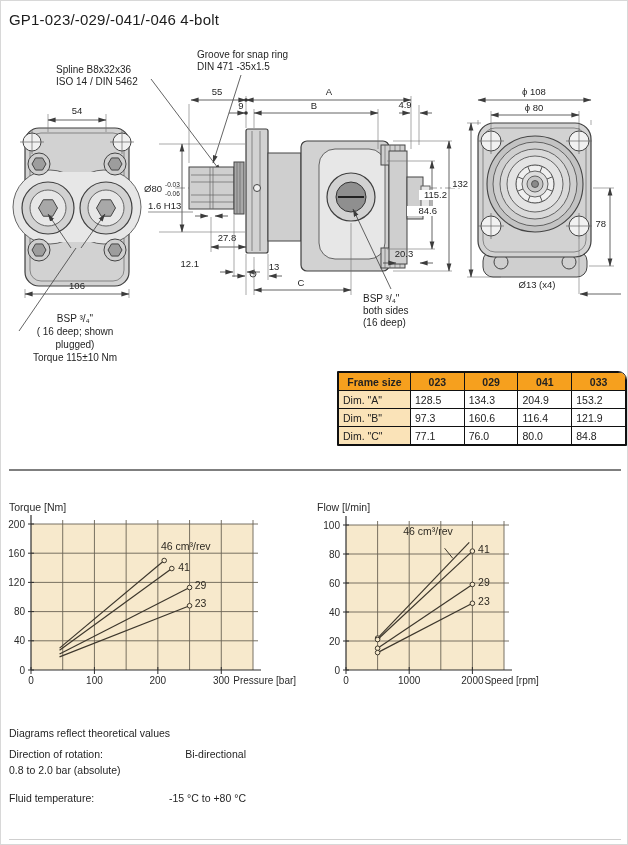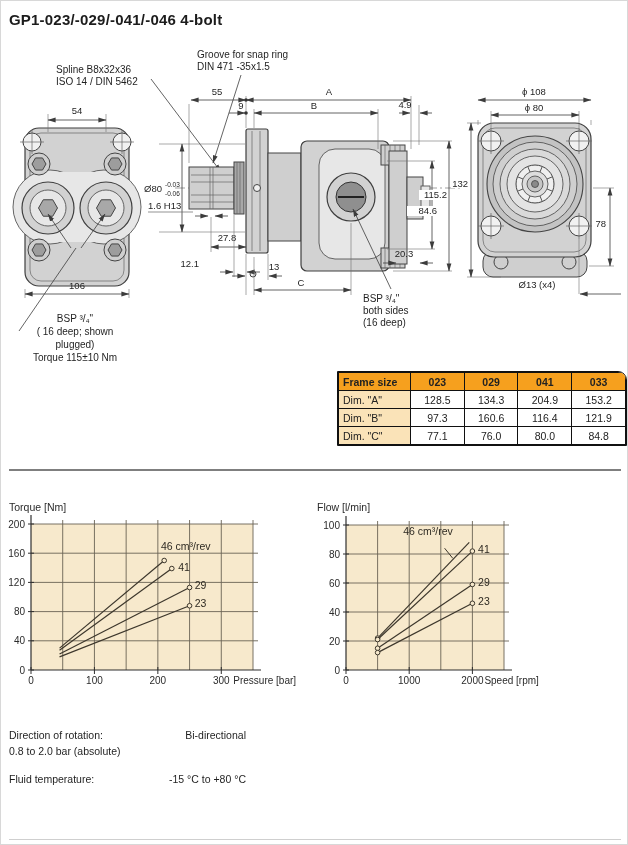--- a/index.html
+++ b/index.html
@@ -1,42 +1,42 @@
 <!DOCTYPE html>
 <html><head>
 <meta charset="utf-8">
 <style>
   html,body{margin:0;padding:0;background:#fff;}
   .page{position:relative;width:628px;height:845px;background:#ffffff;
         font-family:"Liberation Sans",sans-serif;color:#222;overflow:hidden;
         border:1px solid #d8d8d8;box-sizing:border-box;}
-  .page-title{position:absolute;left:8px;top:10px;font-size:15px;font-weight:bold;
+  .page-title{position:absolute;left:8px;top:10px;font-size:15px;font-weight:normal;
               color:#1c1c1c;letter-spacing:0.2px;}
   #drawing{position:absolute;left:0;top:0;}
   svg text{font-family:"Liberation Sans",sans-serif;fill:#1f1f1f;}
   .dtx{font-size:9.5px;}
   .note{font-size:10px;}
   .tol{font-size:6.5px;}
   .dim{stroke:#3c3c3c;stroke-width:0.8;fill:none;}
   .ext{stroke:#6e6e6e;stroke-width:0.6;fill:none;}
   .cl{stroke:#7a7a7a;stroke-width:0.7;fill:none;stroke-dasharray:10 3 2 3;}
   .oA{stroke:#3f3f3f;stroke-width:1.2;fill:#d2d2d2;}
   .oB{stroke:#555;stroke-width:0.9;fill:#e7e7e7;}
   .oC{stroke:#444;stroke-width:1;fill:#cfcfcf;}
   .oD{stroke:#444;stroke-width:1;fill:#f1f1f1;}
   .thin{stroke:#666;stroke-width:0.7;fill:none;}
   
   .tbl-wrap{position:absolute;left:336px;top:370px;border:1.5px solid #111;
             border-top-right-radius:9px;overflow:hidden;}
   table.spec{border-collapse:collapse;font-size:10.5px;}
   table.spec td,table.spec th{border:1px solid #111;padding:1px 4px;height:15px;}
   table.spec th{background:#f6a01e;font-weight:bold;text-align:center;width:50px;}
-  table.spec th.lab{width:72px;text-align:left;}
+  table.spec th.lab{width:72px;text-align:center;}
   table.spec td.lab{background:#fae3b8;text-align:left;width:72px;}
-  table.spec td.val{background:#fff;text-align:center;width:50px;}
+  table.spec td.val{background:#fff;text-align:left;width:50px;}
   
   .divider{position:absolute;left:8px;width:612px;height:2px;background:#7f7f7f;top:468px;}
   .divider2{position:absolute;left:8px;width:612px;height:1px;background:#cfcfcf;top:838px;}
   
   .chart{position:absolute;top:496px;}
   #chart1{left:2px;} #chart2{left:310px;}
   .tick{font-size:10px;fill:#2b2b2b;}
   .ctitle{font-size:10.5px;fill:#2b2b2b;}
   .slabel{font-size:10.5px;fill:#2e2a22;}
   
@@ -447,20 +447,21 @@
       <circle cx="66.6" cy="151.25" r="2.3" fill="#f7e9cc" stroke="#3d372c" stroke-width="1"></circle>
       <circle cx="161.4" cy="87.45" r="2.3" fill="#f7e9cc" stroke="#3d372c" stroke-width="1"></circle>
       <text x="167.088" y="88.9" class="slabel">29</text>
       <polyline points="66.6,155.6 161.4,106.3" fill="none" stroke="#3d372c" stroke-width="1.2"></polyline>
       <circle cx="66.6" cy="155.6" r="2.3" fill="#f7e9cc" stroke="#3d372c" stroke-width="1"></circle>
       <circle cx="161.4" cy="106.3" r="2.3" fill="#f7e9cc" stroke="#3d372c" stroke-width="1"></circle>
       <text x="167.088" y="107.75" class="slabel">23</text>
     </svg>
 
   <div class="specs">
+    <div class="head">Diagrams reflect theoretical values</div>
     <div class="row">
       <div class="lab">Direction of rotation:</div>
       <div>Bi-directional</div>
     </div>
     <div class="row">
       <div>0.8 to 2.0 bar (absolute)</div>
     </div>
     <div class="row gap">
       <div class="lab">Fluid temperature:</div>
       <div>-15 °C to +80 °C</div>

